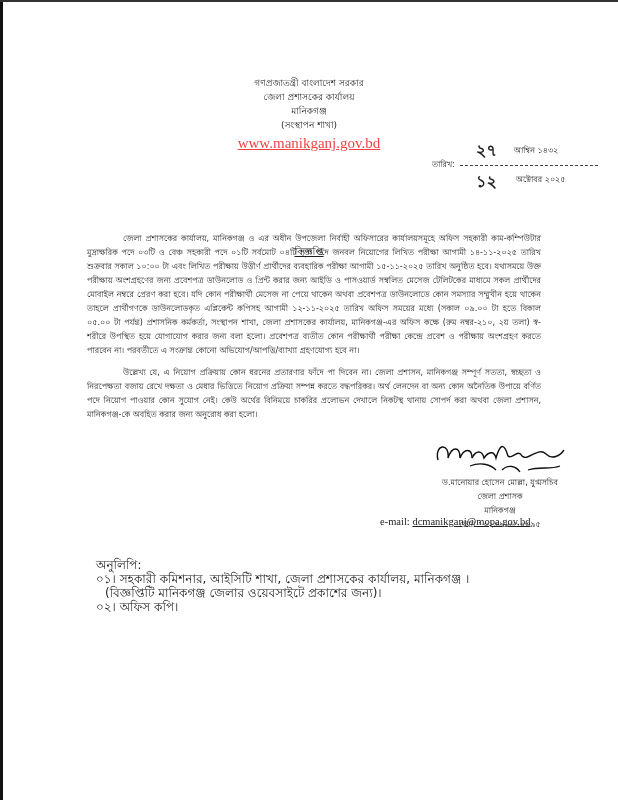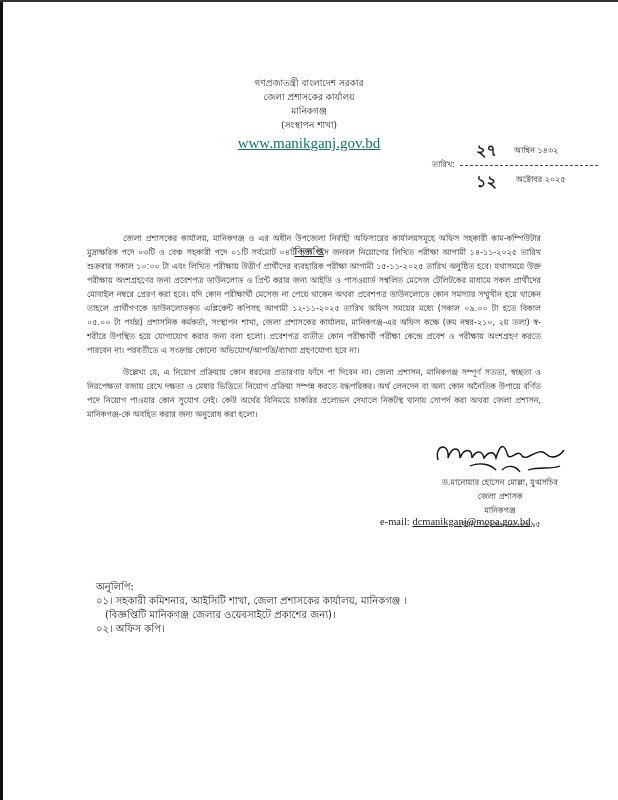--- a/index.html
+++ b/index.html
@@ -11,21 +11,21 @@
     position: relative;
   }
   .scan-edge-left { position: absolute; left: 0; top: 0; width: 3px; height: 800px; background: #111; }
   .scan-edge-top { position: absolute; left: 0; top: 0; width: 618px; height: 2px; background: #333; }
   .page { position: absolute; left: 0; top: 0; width: 618px; height: 800px; }
 
   .header { position: absolute; top: 76px; left: 0; width: 618px; text-align: center; }
   .header .line { font-size: 9px; line-height: 14px; }
   .header .url {
     font-family: "Liberation Serif", serif; font-size: 15px; line-height: 20px;
-    text-decoration: underline; color: #0f766e; margin-top: 1px;
+    text-decoration: underline; color: #ef4444; margin-top: 1px;
   }
 
   .memo { position: absolute; left: 90px; top: 157px; font-size: 8px; }
   .memo .hand { font-family: "DejaVu Serif", serif; font-size: 13px; font-weight: bold; letter-spacing: -1px; }
 
   .date-block { position: absolute; left: 418px; top: 140px; width: 185px; font-size: 8px; }
   .date-row { position: relative; height: 18px; }
   .date-row .hand { position: absolute; font-family: "DejaVu Serif", serif; font-size: 16px; font-weight: bold; }
   .date-row .txt { position: absolute; }
   .date-label-row { position: relative; height: 12px; }
@@ -37,21 +37,21 @@
   .para { position: absolute; left: 87px; width: 454px; font-size: 8px; line-height: 14px; text-align: justify; }
   .para .indent { display: inline-block; width: 36px; }
   .p1 { top: 232px; }
   .p2 { top: 366px; }
 
   .signature { position: absolute; left: 430px; top: 440px; width: 140px; height: 40px; }
   .signoff { position: absolute; left: 400px; top: 476px; width: 200px; text-align: center; font-size: 8px; line-height: 14px; }
   .email { position: absolute; left: 380px; top: 516px; font-family: "Liberation Serif", serif; font-size: 10.5px; }
   .email .addr { text-decoration: underline; }
 
-  .copies { position: absolute; left: 96px; top: 580px; font-size: 10px; line-height: 14px; }
+  .copies { position: absolute; left: 96px; top: 558px; font-size: 12px; line-height: 14px; }
   .copies .sub { padding-left: 9px; }
 </style>
 </head>
 <body>
 
 <div class="scan-edge-left"></div>
 <div class="scan-edge-top"></div>
 
 <div class="page">
 

